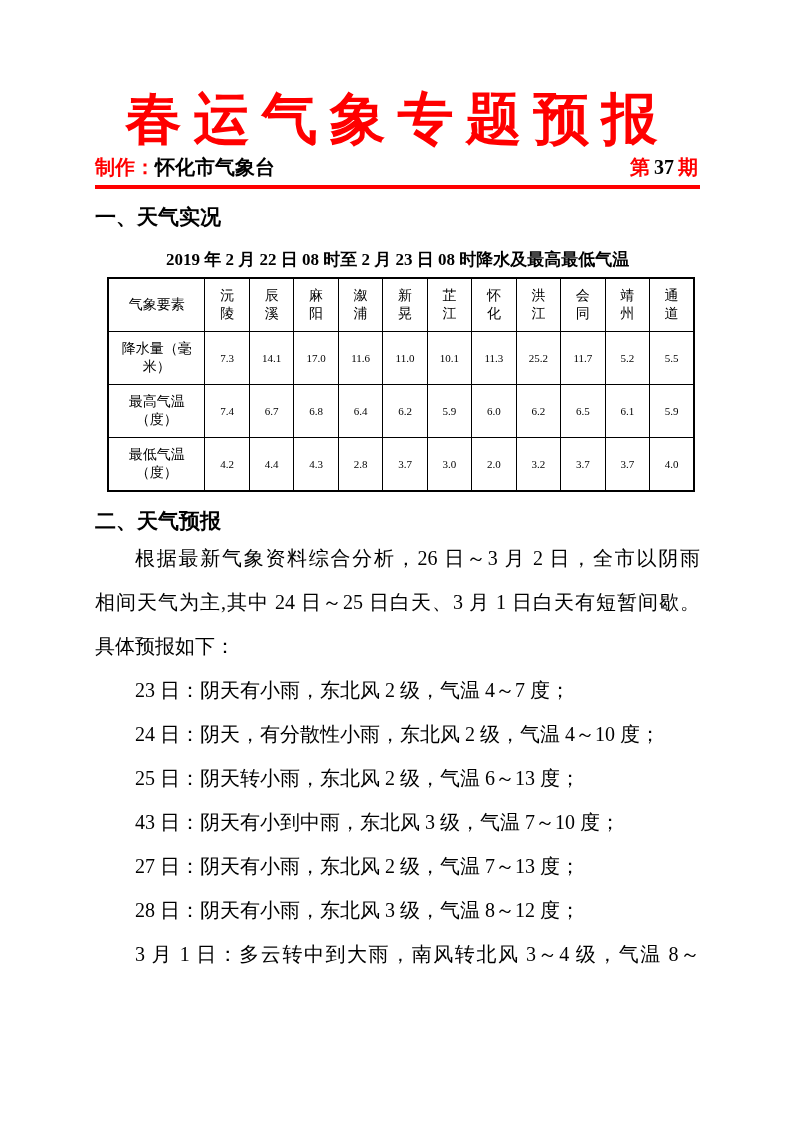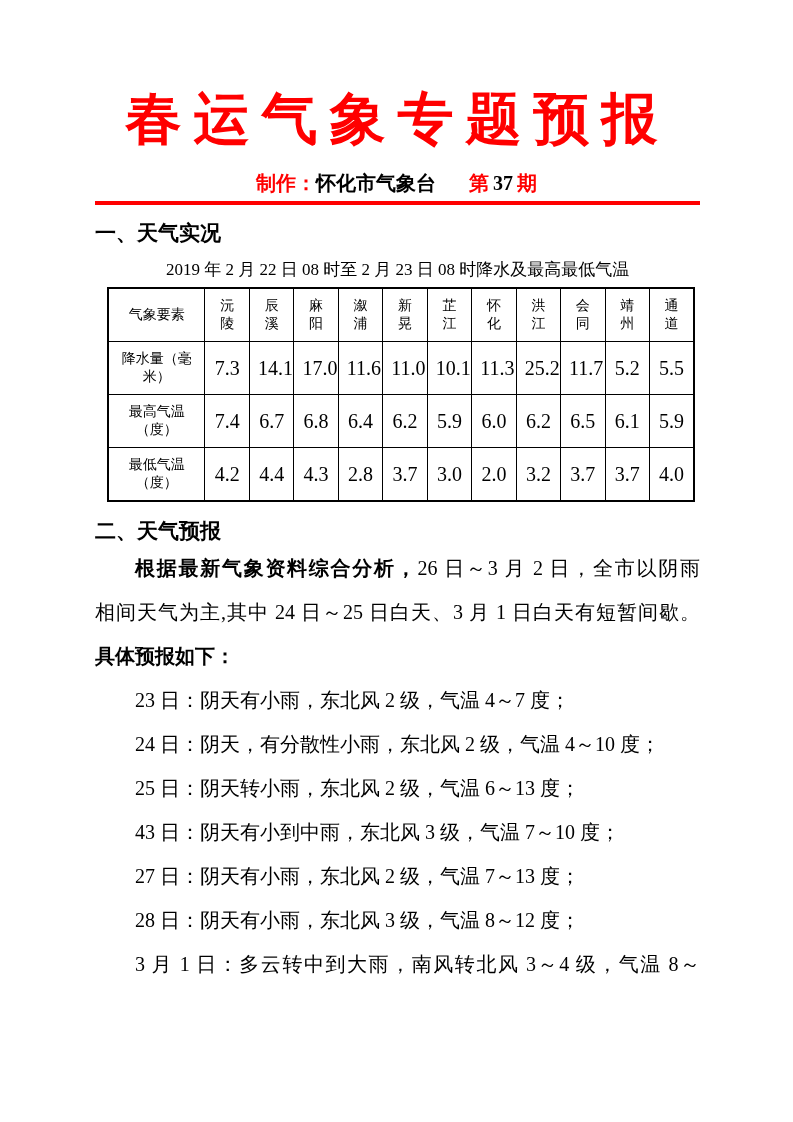--- a/index.html
+++ b/index.html
@@ -12,51 +12,51 @@
 
   
   .doc-title {
     margin:84px 0 0 0; text-align:center;
     color:#ff0000; font-size:56px; font-weight:bold;
     letter-spacing:12px; line-height:1.25; white-space:nowrap;
   }
 
   
   .info-row {
-    margin-top:16px; display:flex; justify-content:center; align-items:baseline;
+    display:flex; justify-content:space-between; align-items:baseline;
     font-size:20px; font-weight:bold; line-height:26px;gap:31px;
   }
   .red { color:#ff0000; }
   .info-center span, .info-right span { margin:0 2px; }
 
   .red-rule { margin-top:5px; height:4px; background:#ff0000; }
 
   
   .sec-heading { margin:13px 0 0 0; font-size:21px; font-weight:bold; line-height:30px; }
 
-  .table-title { margin-top:10px; text-align:center; font-size:17px; font-weight:normal; line-height:24px; }
+  .table-title { margin-top:16px; text-align:center; font-size:17px; font-weight:bold; line-height:24px; }
 
   
   table.weather {
     border-collapse:collapse; margin:5px 0 0 12px;
     border:2px solid #000; table-layout:fixed; width:588px;
   }
   table.weather th, table.weather td {
     border:1px solid #000; text-align:center; vertical-align:middle;
     padding:8px; overflow:hidden;
   }
   table.weather th { font-weight:normal; font-size:14px; height:28px; }
   table.weather col.c-label { width:96px; }
   table.weather col.c-val { width:44px; }
   td.row-label { font-size:14px; height:30px; }
-  td.val { font-size:20px; height:30px; }
+  td.val { font-size:11px; height:30px; }
 
   
   .para { font-size:20px; line-height:44px; }
-  .bold { font-weight:bold; }
+  .bold { font-weight:normal; }
   .indent { text-indent:2em; }
   .j { text-align:justify; text-align-last:justify; }
   .sec2 { margin-top:14px; }
 </style>
 </head>
 <body>
 
 <div class="page">
 
   <h1 class="doc-title">春运气象专题预报</h1>

